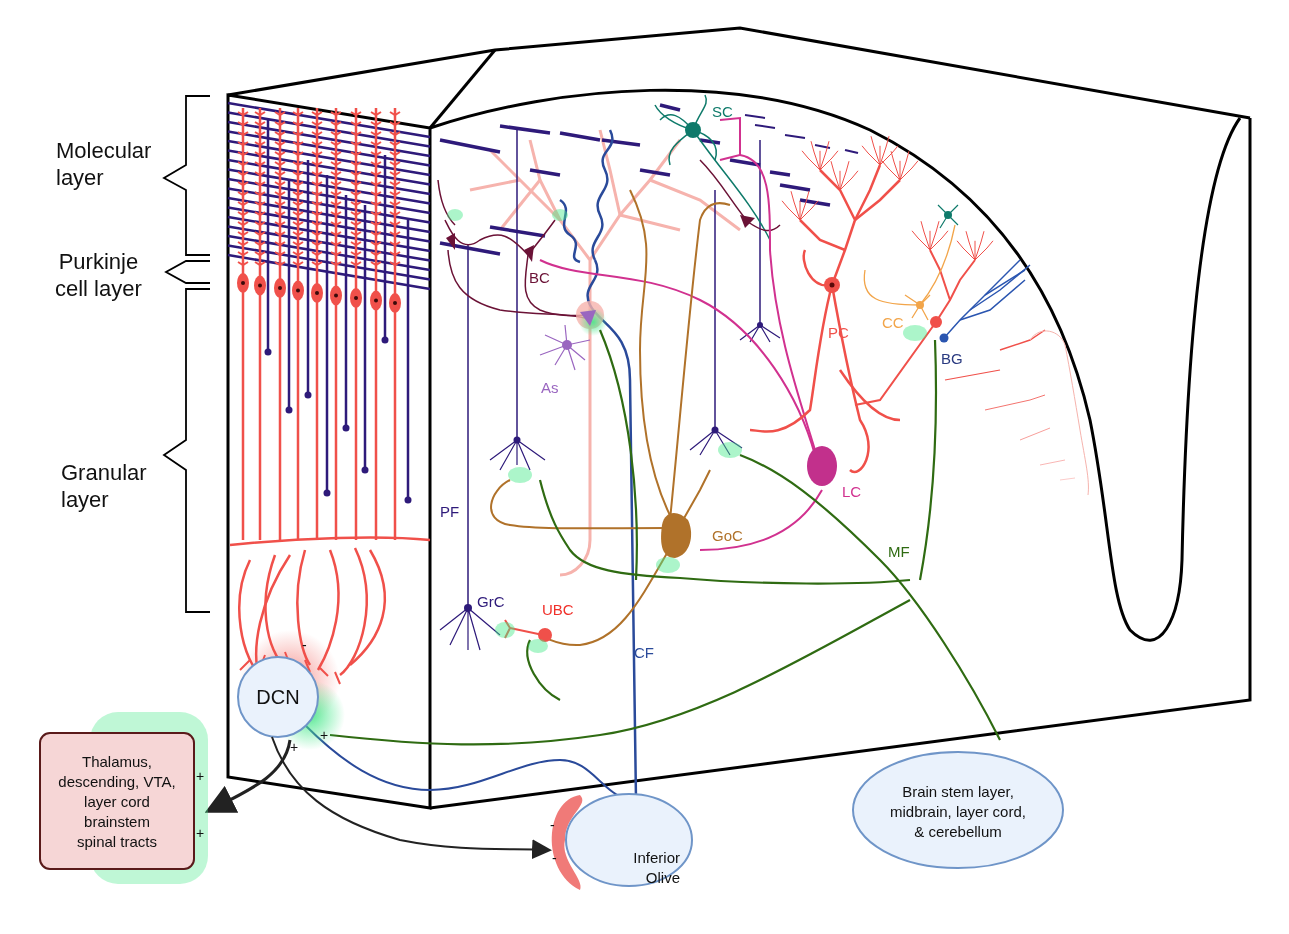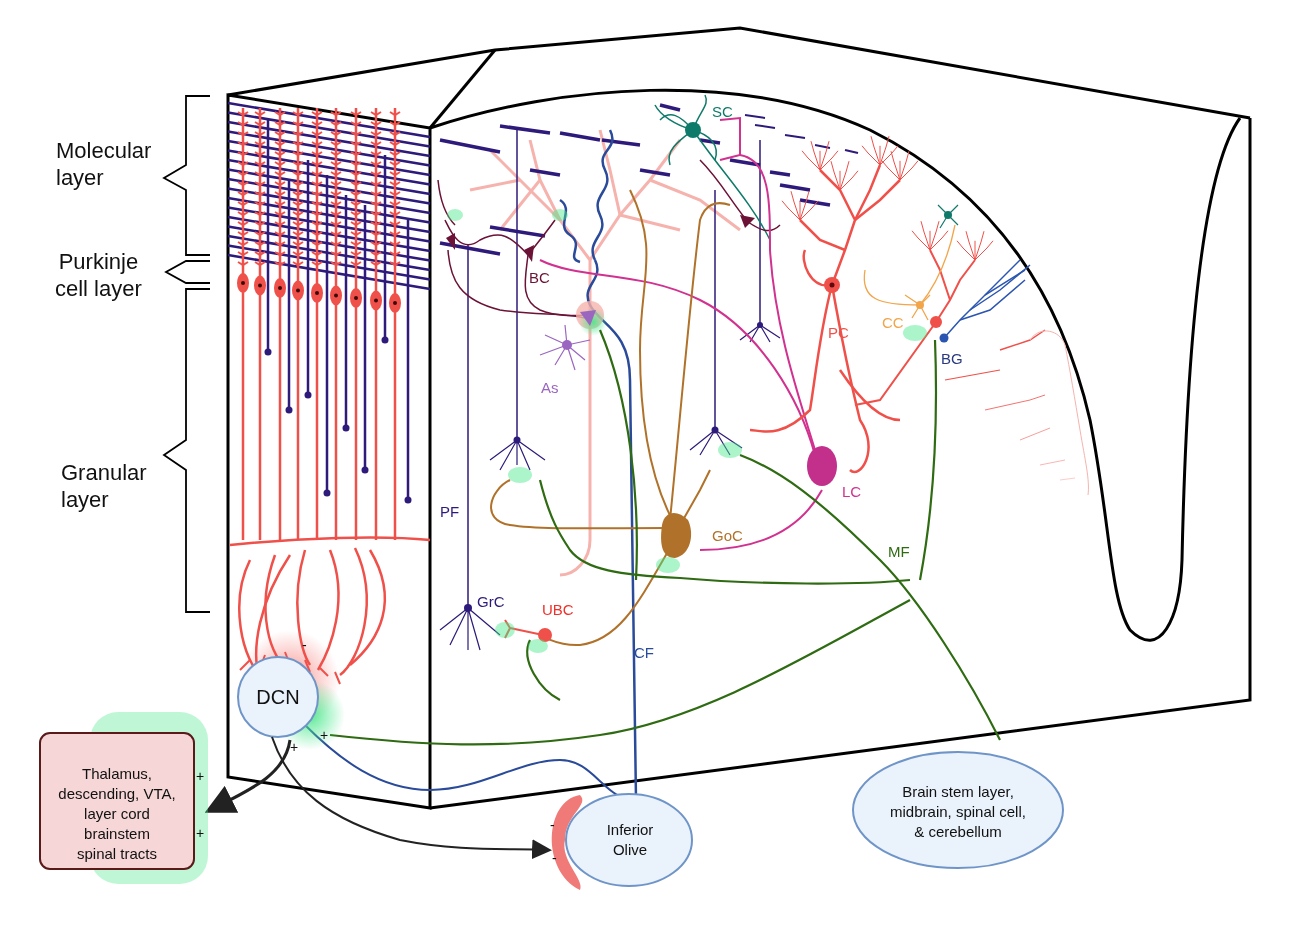--- a/index.html
+++ b/index.html
@@ -566,30 +566,30 @@
 </div>
 <div class="layer-label" style="left:55px;top:248px;text-align:center;">
   <div>Purkinje</div>
   <div>cell layer</div>
 </div>
 <div class="layer-label" style="left:61px;top:428px;margin-top:31px;">
   <div>Granular</div>
   <div>layer</div>
 </div>
 
-<div class="box-text" style="left:42px;top:752px;width:150px;margin-top:12px;">
+<div class="box-text" style="left:42px;top:752px;width:150px;">
   <div>Thalamus,</div>
   <div>descending, VTA,</div>
   <div>layer cord</div>
   <div>brainstem</div>
   <div>spinal tracts</div>
 </div>
 
-<div class="box-text" style="left:580px;top:820px;width:100px;">
+<div class="box-text" style="left:580px;top:848px;width:100px;text-align:right;">
   <div>Inferior</div>
   <div>Olive</div>
 </div>
 
 <div class="box-text" style="left:868px;top:782px;width:180px;">
   <div>Brain stem layer,</div>
-  <div>midbrain, spinal cell,</div>
+  <div>midbrain, layer cord,</div>
   <div>&amp; cerebellum</div>
 </div>
 
 </body></html>

